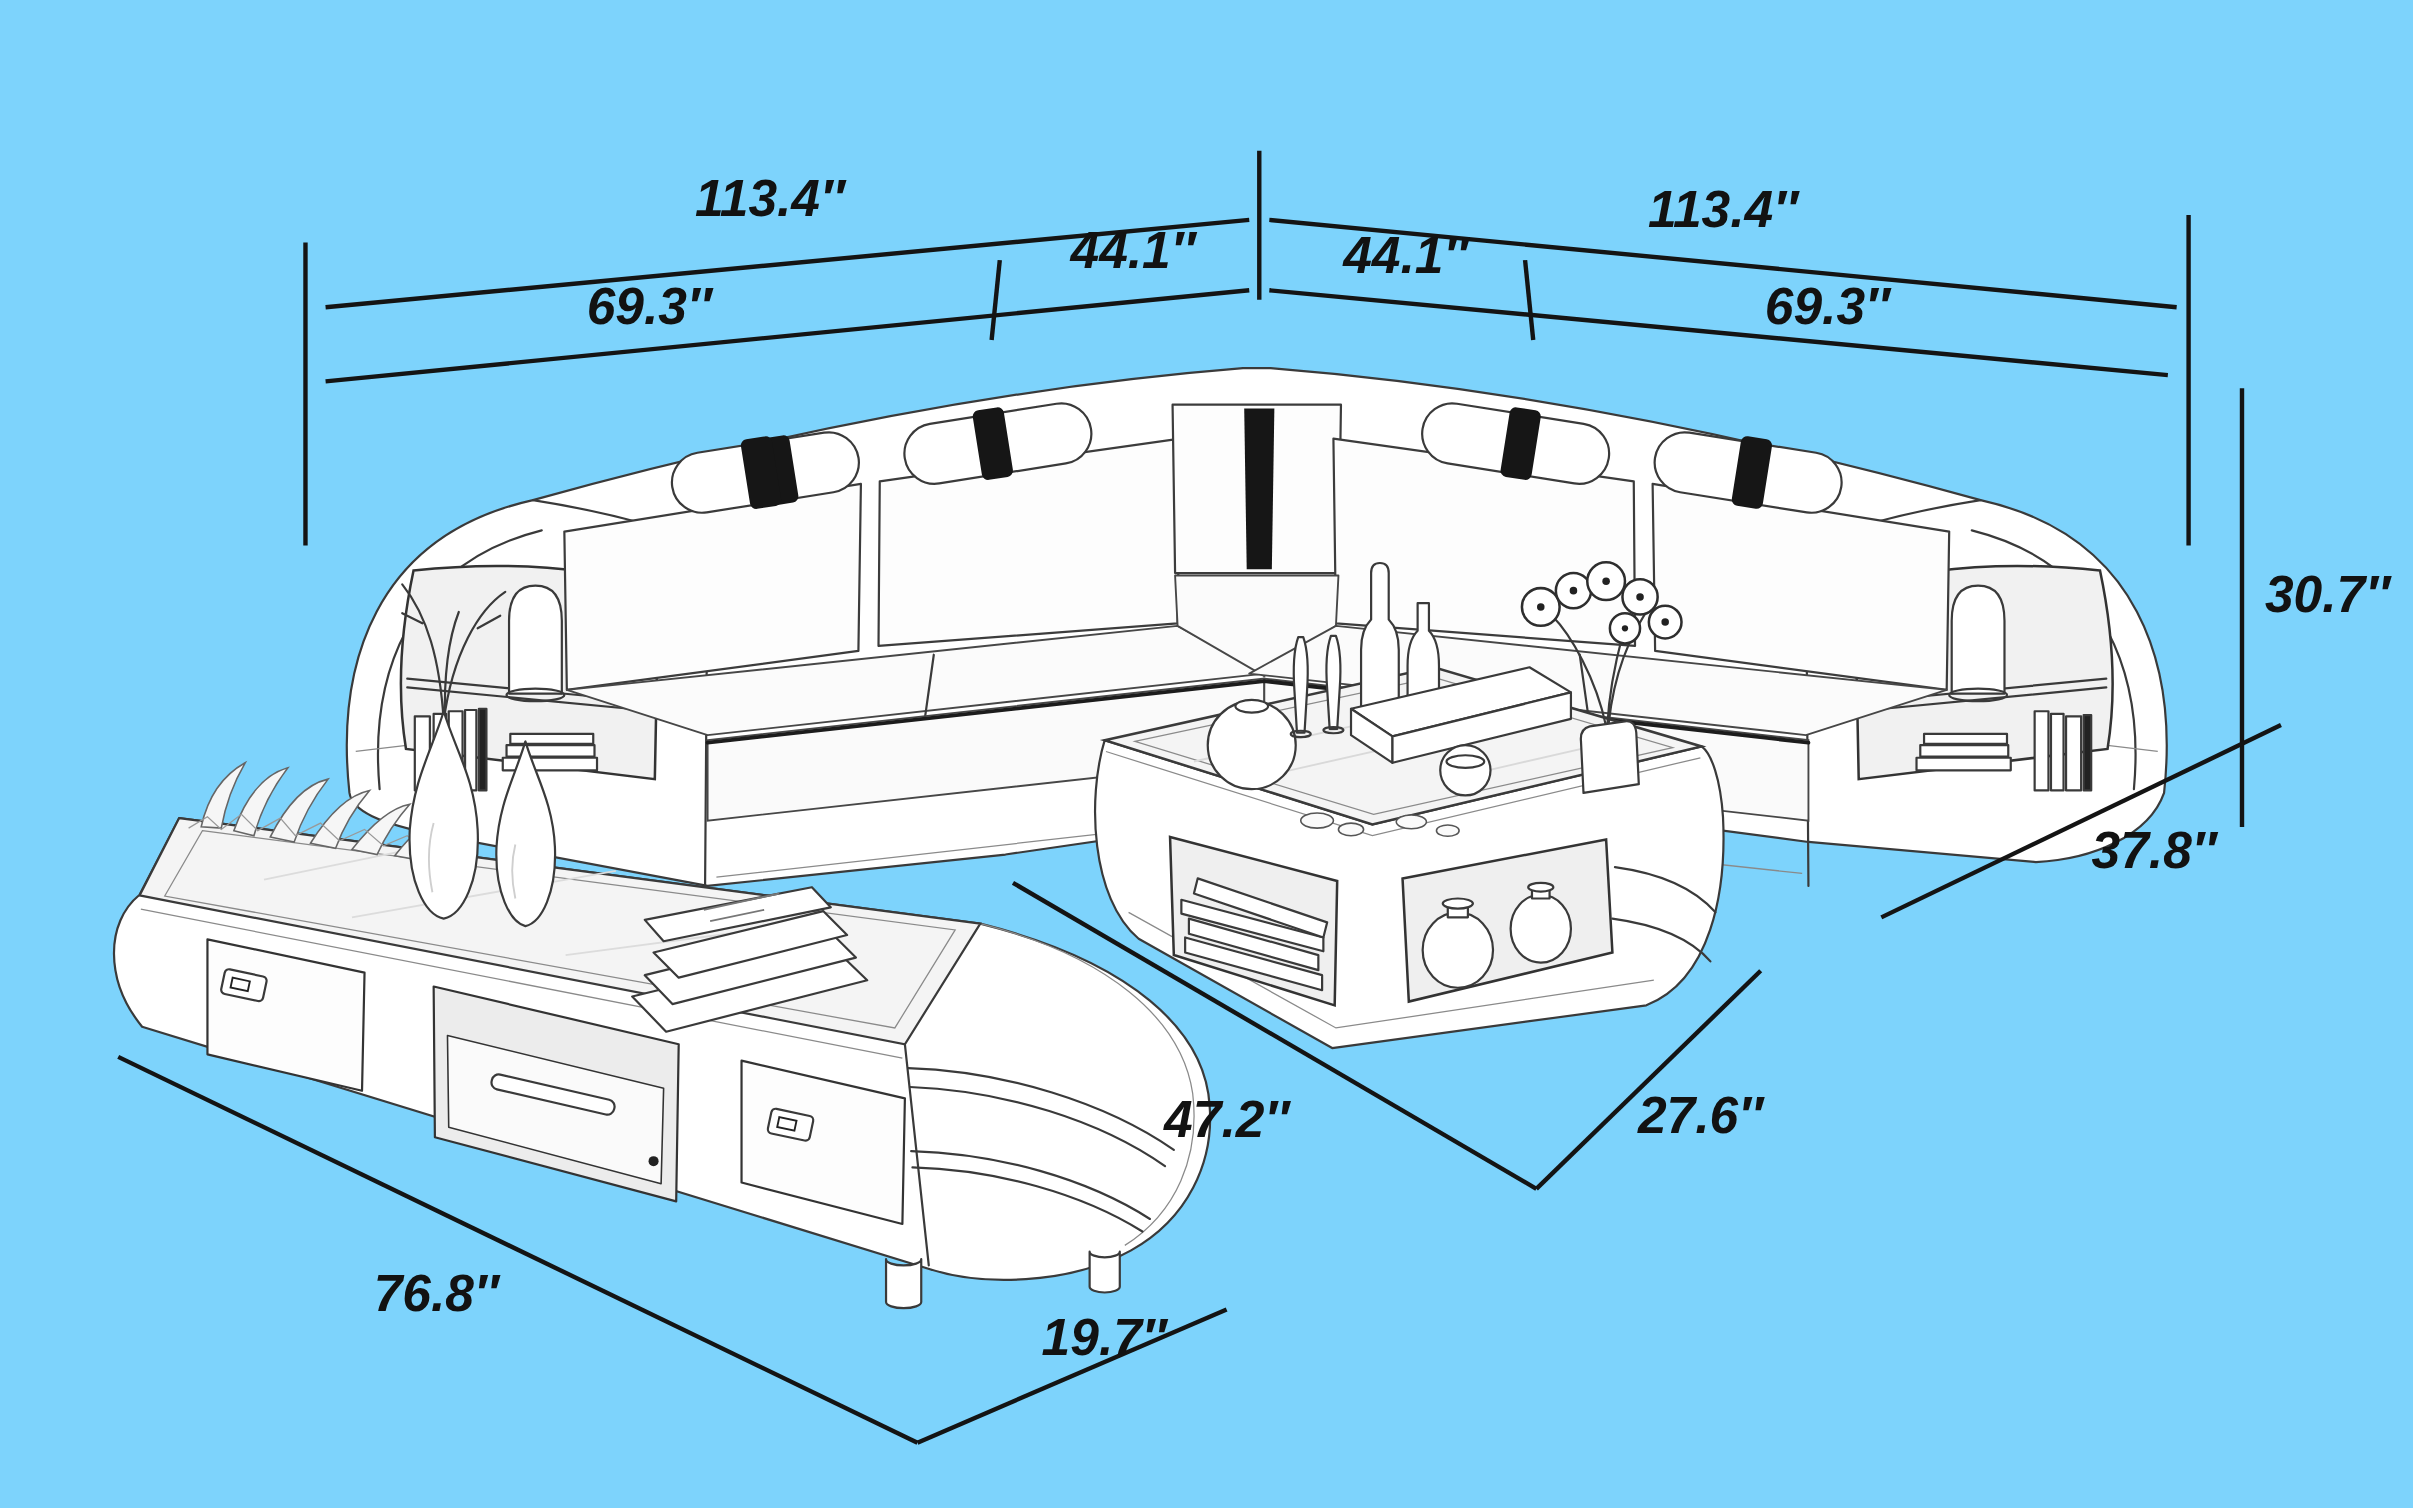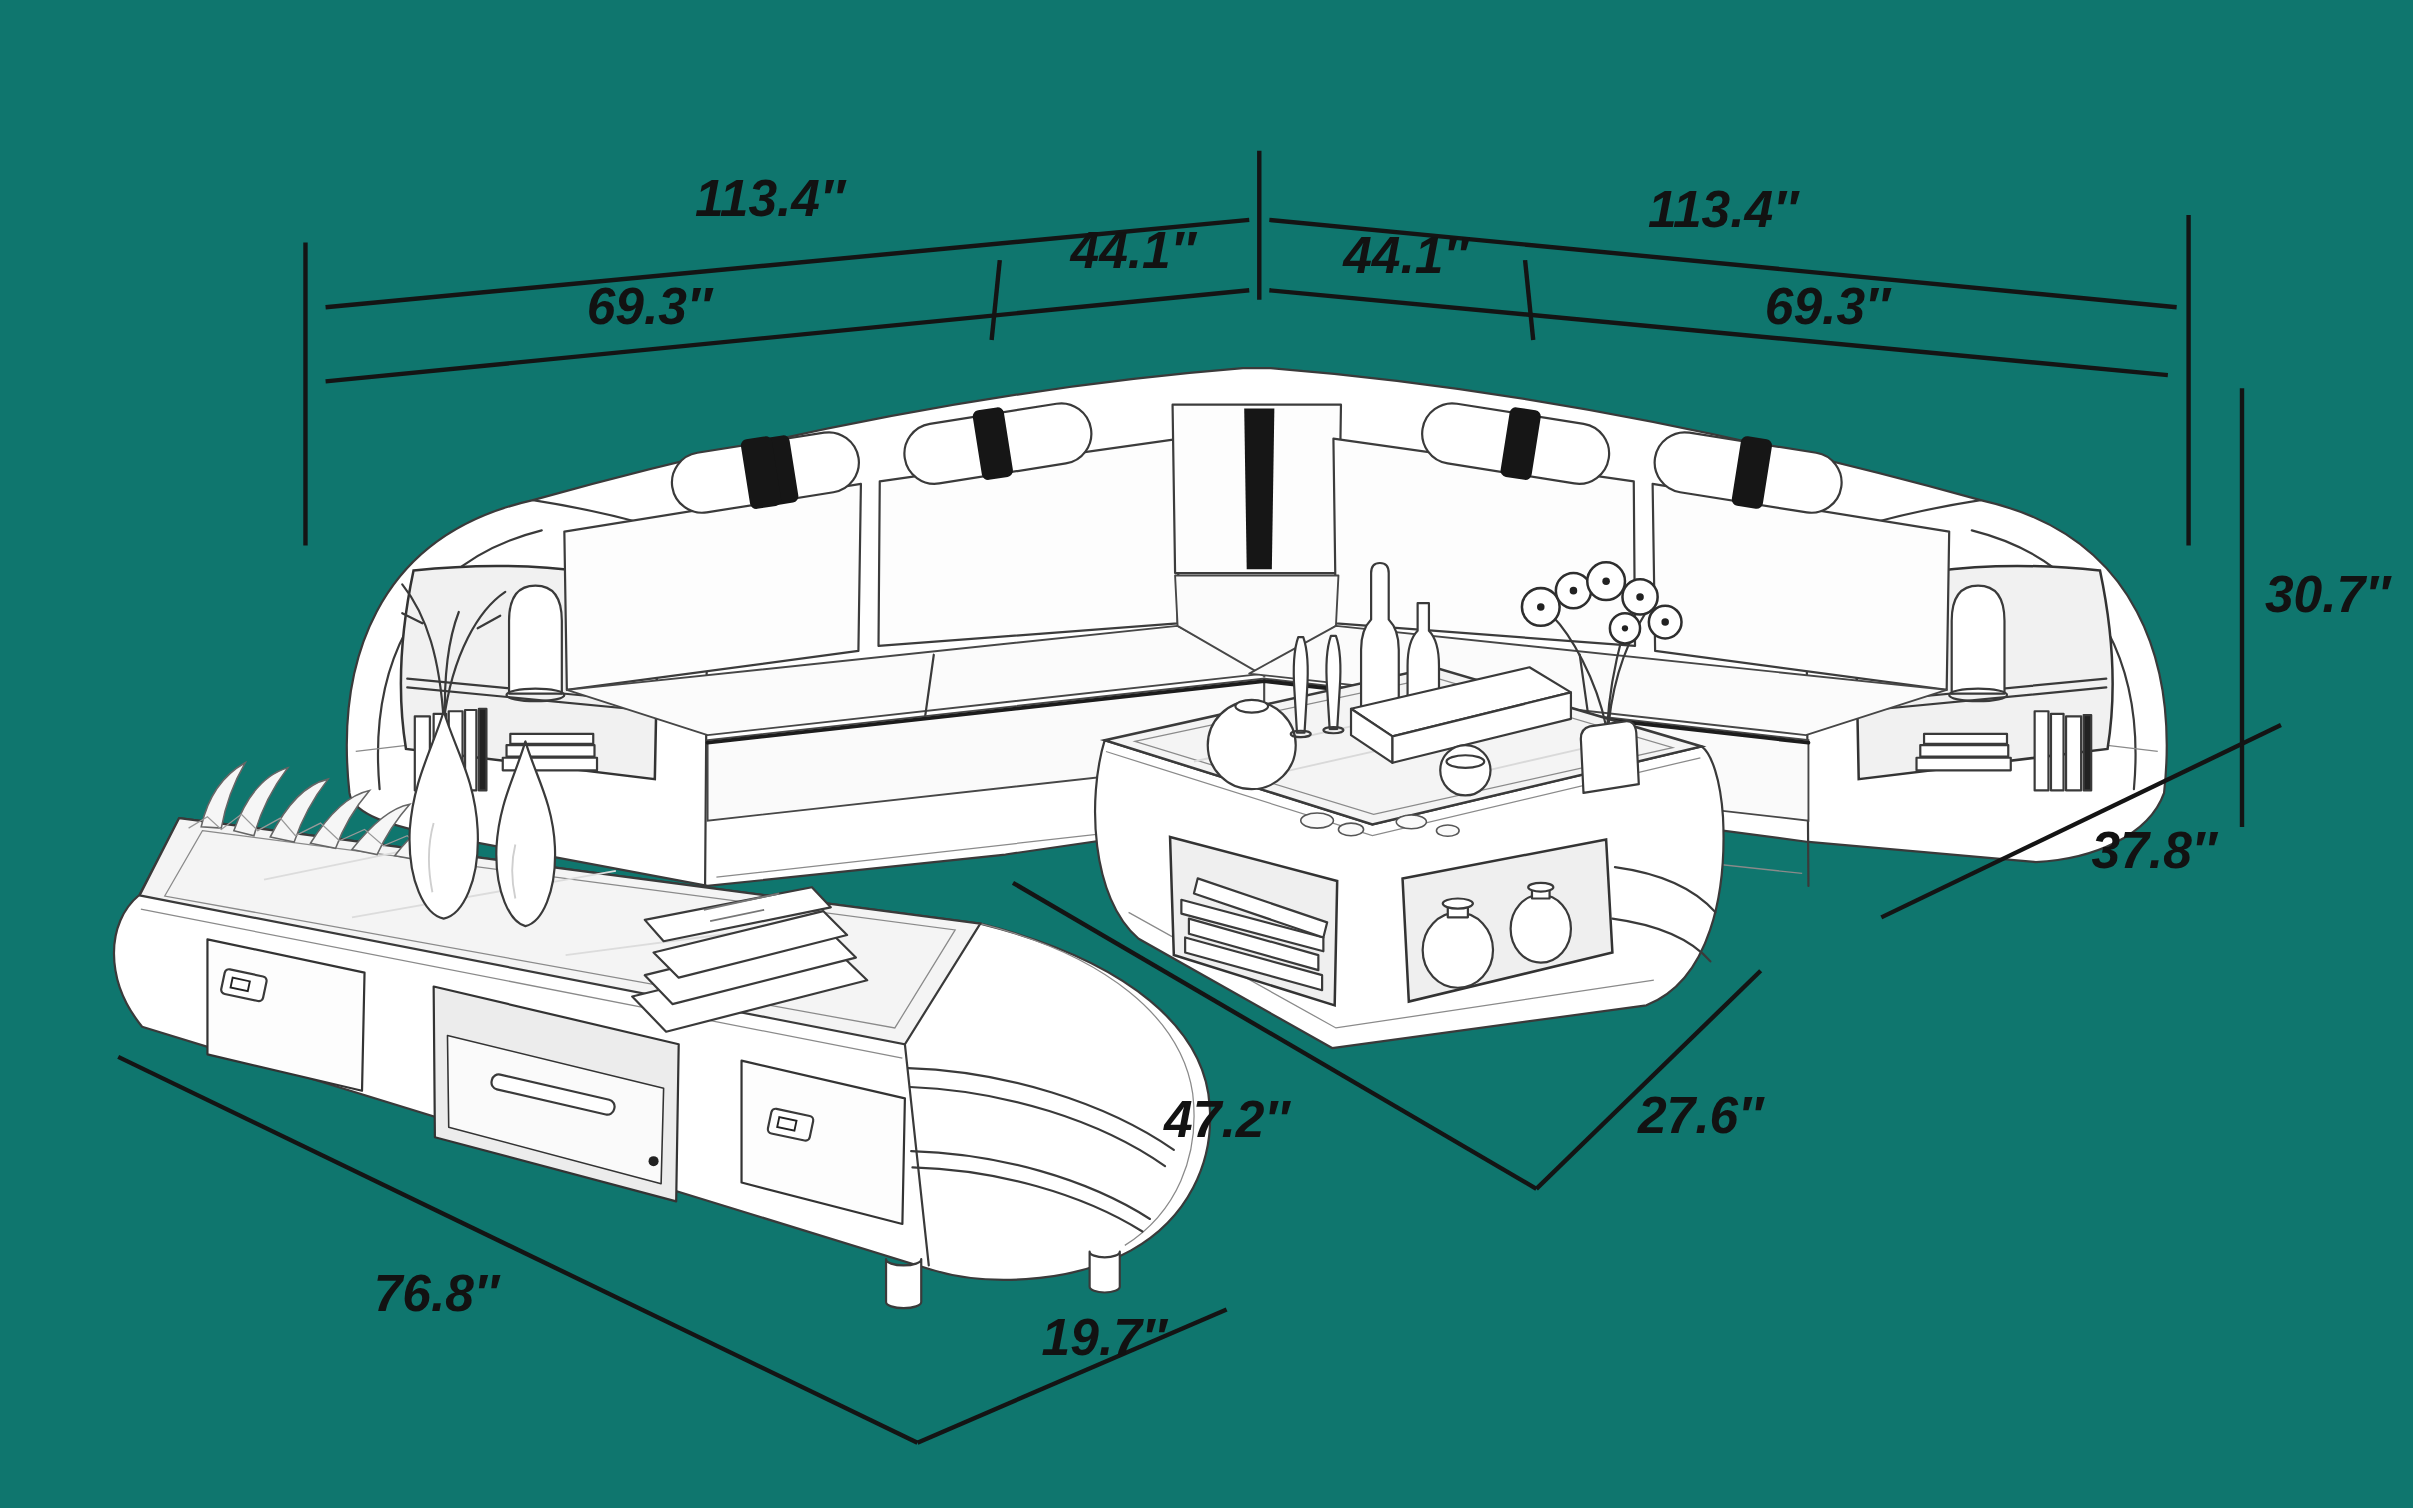--- a/index.html
+++ b/index.html
@@ -1,16 +1,16 @@
 <!DOCTYPE html>
 <html style="font-size:10px"><head>
 <meta charset="utf-8">
 <style>
   html,body{margin:0;padding:0;background:#fff;}
-  #stage{position:relative;width:2413px;height:1508px;background:#0f766e;overflow:hidden;}
+  #stage{position:relative;width:2413px;height:1508px;background:#7dd3fc;overflow:hidden;}
   svg{position:absolute;left:0;top:0;}
   .dim-line{stroke:#141414;stroke-width:7;fill:none;stroke-linecap:butt;}
   .dim-label{font-family:"Liberation Sans",sans-serif;font-weight:bold;font-style:italic;
              font-size:82px;fill:#121212;text-anchor:middle;}
   .sk{stroke:#3a3a3a;stroke-width:3.5;fill:none;stroke-linejoin:round;stroke-linecap:round;}
   .skf{stroke:#3a3a3a;stroke-width:3.5;fill:#ffffff;stroke-linejoin:round;}
   .skl{stroke:#8a8a8a;stroke-width:2;fill:none;}
   .dark{stroke:#1c1c1c;stroke-width:6;fill:none;stroke-linecap:round;}
 </style>
 </head>

